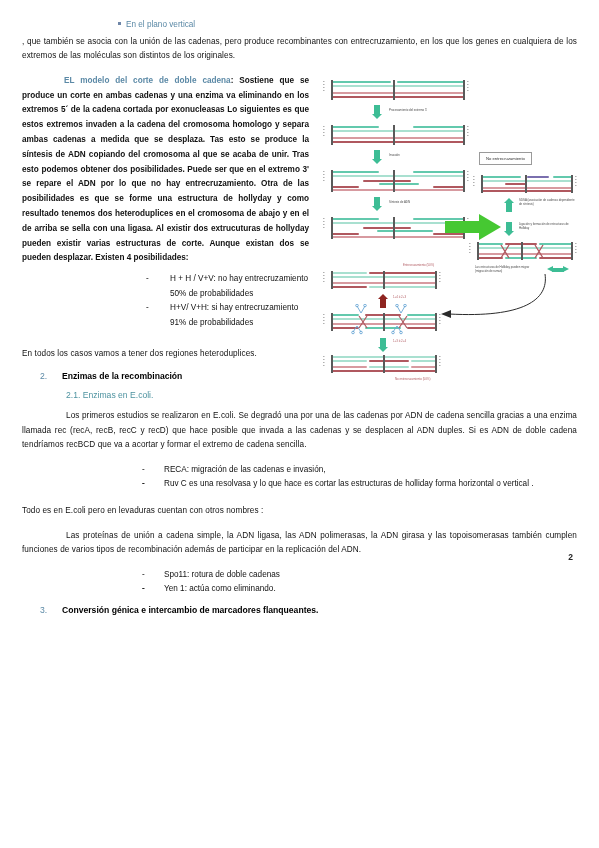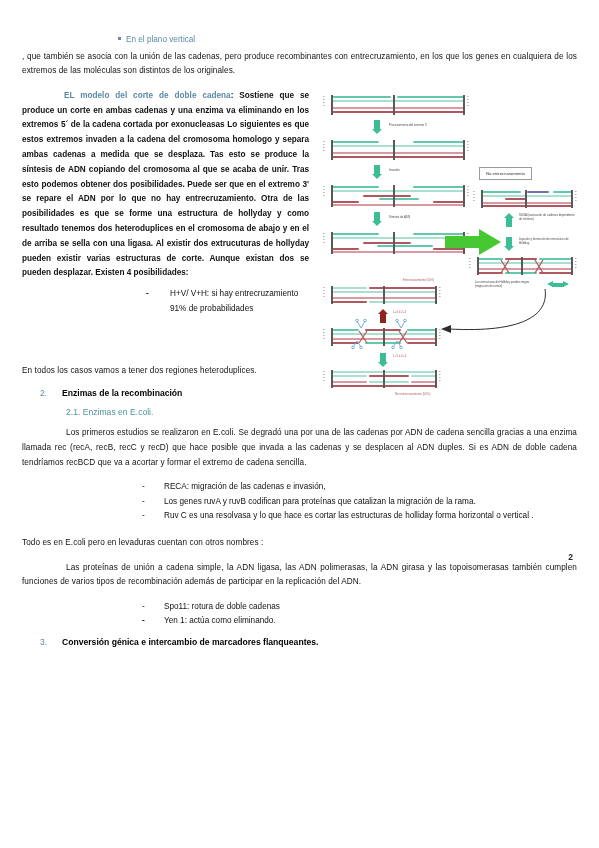--- a/index.html
+++ b/index.html
@@ -10,21 +10,21 @@
     background: #ffffff;
     font-family: "Liberation Sans", sans-serif;
     color: #111111;
     position: relative;
     overflow: hidden;
   }
   .page {
     position: relative;
     width: 599px;
     height: 596px;
-    padding: 33px 22px 20px 22px;
+    padding: 18px 22px 20px 22px;
   }
   
   .para {
     font-size: 8.2px;
     line-height: 14.6px;
     text-align: justify;
     margin: 0 0 10px 0;
     letter-spacing: 0.01em;
   }
   .indent { text-indent: 44px; }
@@ -446,41 +446,41 @@
         <div class="fig-label red" style="left:76px;top:302px;">No entrecruzamiento (50%)</div>
 
       </div>
     </div>
 
     <p class="narrow narrow-indent">
       <span class="accent b">EL modelo del corte de doble cadena</span><span class="b">: Sostiene que se produce un corte en ambas cadenas y una enzima va eliminando en los extremos 5´ de la cadena cortada  por exonucleasas  Lo siguientes es que estos extremos invaden a la cadena del cromosoma homologo y separa ambas cadenas a medida que se desplaza. Tas esto se produce la síntesis de ADN copiando del cromosoma al que se acaba de unir. Tras esto podemos obtener dos posibilidades. Puede ser que en el extremo 3' se repare el ADN por lo que no hay entrecruzamiento. Otra de las posibilidades es que se forme una estructura de hollyday y como resultado tenemos dos heteroduplices en el cromosoma de abajo y en el de arriba se sella con una ligasa. Al existir dos extrucuturas de hollyday pueden existir varias estructuras de corte. Aunque existan dos se pueden desplazar. Existen 4 posibilidades:</span>
     </p>
 
     <ul class="dash-list deep">
-      <li><span class="dash">-</span></li>
+      <li><span class="dash">-</span><span>H + H / V+V: no hay entrecruzamiento 50% de probabilidades</span></li>
       <li><span class="dash">-</span><span>H+V/ V+H: si hay entrecruzamiento 91% de probabilidades</span></li>
     </ul>
   </div>
 
   <div style="clear:both;"></div>
 
-  <p class="para" style="margin-top:14px;">En todos los casos vamos a tener dos regiones heteroduplices.</p>
+  <p class="para" style="margin-top:8px;">En todos los casos vamos a tener dos regiones heteroduplices.</p>
 
   <div class="numsec">
     <span class="num">2.</span>
     <span class="txt">Enzimas de la recombinación</span>
   </div>
 
   <div class="subsec">2.1. Enzimas en E.coli.</div>
 
   <p class="para indent">Los primeros estudios se realizaron en E.coli. Se degradó una por una de las cadenas por ADN de cadena sencilla gracias a una enzima llamada rec (recA, recB, recC y recD) que hace posible que invada a las cadenas y se desplacen al ADN duples. Si es ADN de doble cadena tendríamos recBCD que va a acortar y formar el extremo de cadena sencilla.</p>
 
   <ul class="dash-list mid">
     <li><span class="dash">-</span><span>RECA: migración de las cadenas e invasión,</span></li>
-    <li><span class="dash">-</span><span>Los genes ruvA y ruvB codifican para proteínas que catalizan la migración de la rama.</span></li>
+    <li><span class="dash">-</span></li>
     <li><span class="dash">-</span><span>Ruv C es una resolvasa y lo que hace es cortar las estructuras de holliday forma horizontal o vertical .</span></li>
   </ul>
 
   <p class="para" style="margin-top:12px;">Todo es en E.coli pero en levaduras cuentan con otros nombres :</p>
 
   <p class="para indent" style="margin-top:10px;">Las proteínas de unión a cadena simple, la ADN ligasa, las ADN polimerasas, la ADN girasa y las topoisomerasas también cumplen funciones de varios tipos de recombinación además de participar en la replicación del ADN.</p>
 
   <ul class="dash-list mid">
     <li><span class="dash">-</span><span>Spo11: rotura de doble cadenas</span></li>
     <li><span class="dash">-</span></li>

